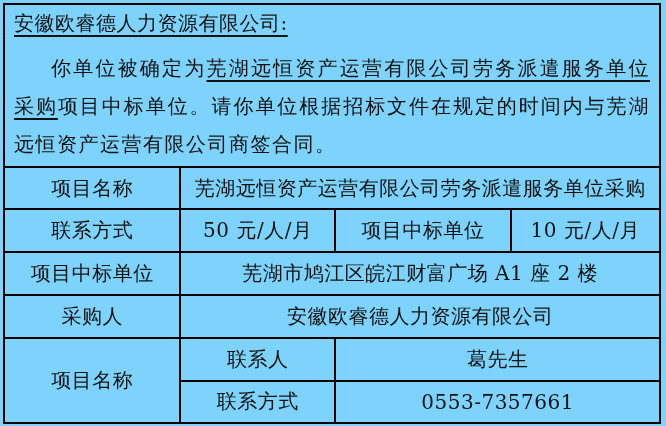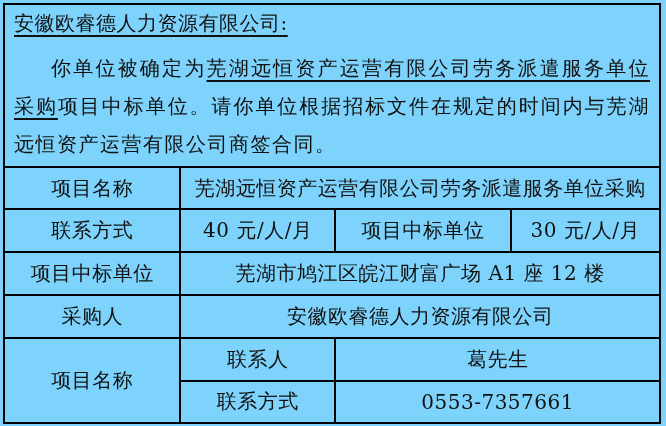--- a/index.html
+++ b/index.html
@@ -55,27 +55,27 @@
         <col style="width:26.8%">
         <col style="width:22.7%">
       </colgroup>
       <tbody>
         <tr>
           <td>项目名称</td>
           <td colspan="3">芜湖远恒资产运营有限公司劳务派遣服务单位采购</td>
         </tr>
         <tr>
           <td>联系方式</td>
-          <td>40 元/人/月</td>
+          <td>50 元/人/月</td>
           <td>项目中标单位</td>
-          <td>30 元/人/月</td>
+          <td>10 元/人/月</td>
         </tr>
         <tr>
           <td>项目中标单位</td>
-          <td colspan="3">芜湖市鸠江区皖江财富广场 A1 座 12 楼</td>
+          <td colspan="3">芜湖市鸠江区皖江财富广场 A1 座 2 楼</td>
         </tr>
         <tr>
           <td>采购人</td>
           <td colspan="3">安徽欧睿德人力资源有限公司</td>
         </tr>
         <tr>
           <td rowspan="2">项目名称</td>
           <td>联系人</td>
           <td colspan="2">葛先生</td>
         </tr>

